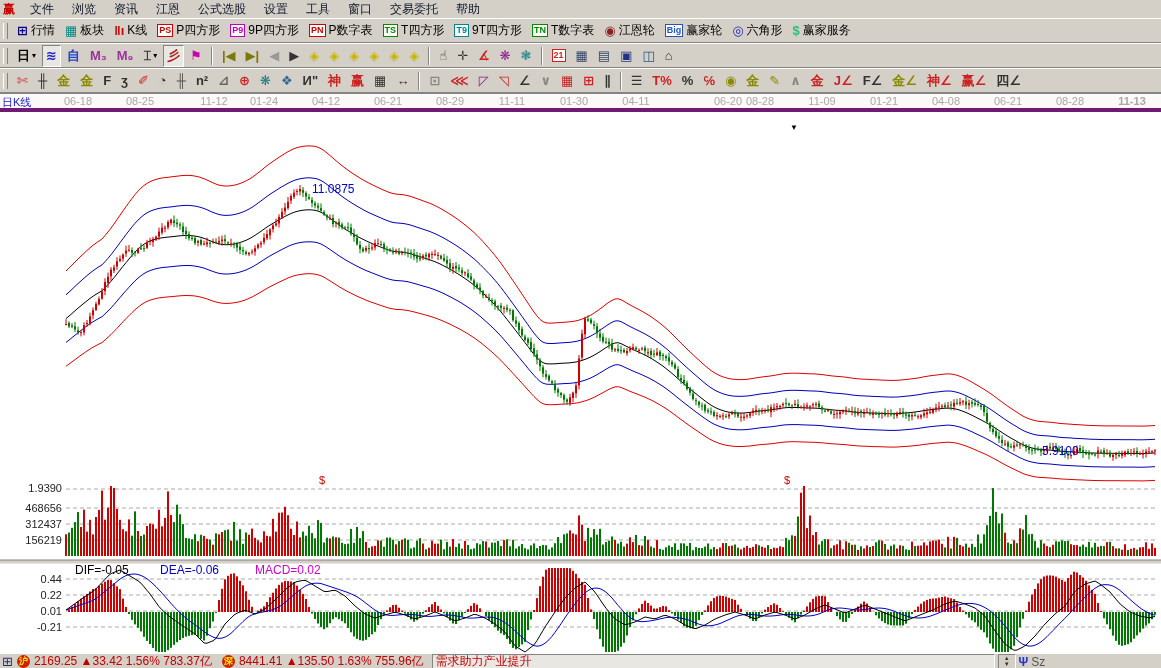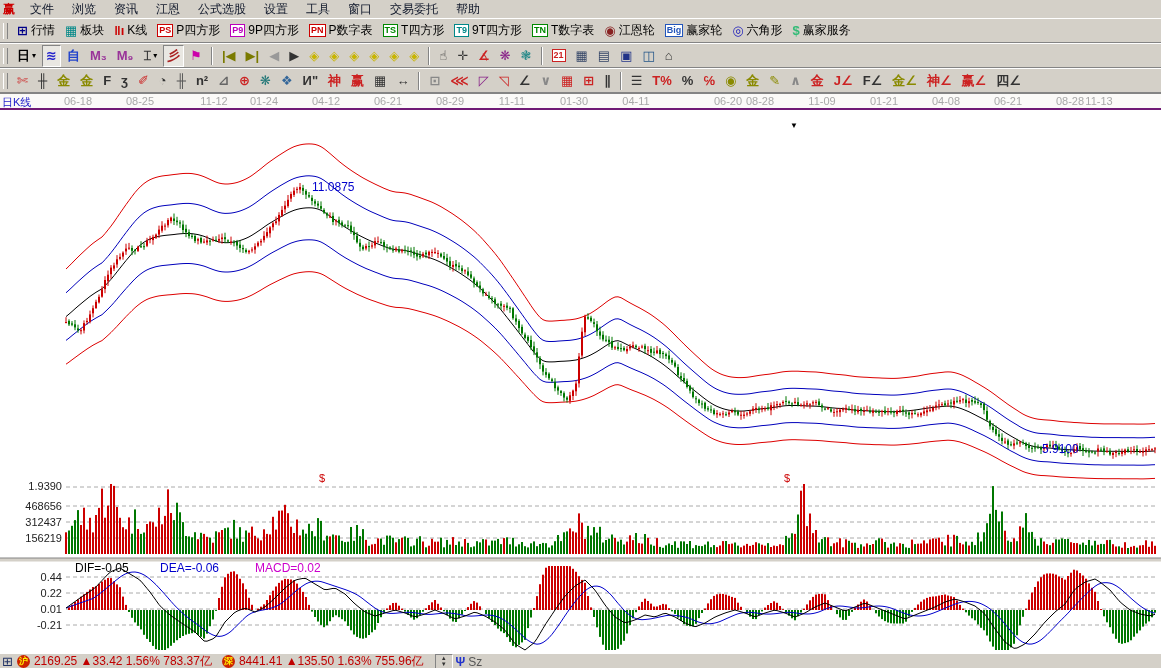--- a/index.html
+++ b/index.html
@@ -14,21 +14,21 @@
   .grip{width:3px;height:16px;border-left:1px solid #fff;border-right:1px solid #848484;margin:0 4px 0 1px;}
   .tbtn{display:inline-flex;align-items:center;height:20px;padding:0 3px;margin:0 1px;border:1px solid transparent;cursor:default;}
   .tbtn.pressed{border-color:#848484 #ffffff #ffffff #848484;background:#e9e7e2;}
   .glyph{font-size:13px;line-height:13px;font-weight:bold;}
   .glyph.badge{font-size:9px;font-weight:bold;border:1px solid;padding:0 1px;line-height:11px;background:#fff;}
   .tlabel{margin-left:3px;font-size:12px;color:#000;}
   .caret{font-size:8px;margin-left:2px;color:#000;}
   .tsep{width:1px;height:18px;background:#848484;border-right:1px solid #fff;margin:0 4px;}
   
   .chart-wrap{position:relative;background:#ffffff;height:559px;border-top:1px solid #848484;}
-  .date-row{position:relative;height:14px;background:#fbfaf8;border-bottom:2px solid #701a75;}
+  .date-row{position:relative;height:14px;background:#fbfaf8;border-bottom:4px solid #701a75;}
   .date-tick{position:absolute;top:1px;width:40px;text-align:center;color:#a8a8a8;font-size:11px;}
   .kline-period{position:absolute;left:2px;top:1px;color:#2222cc;font-size:11px;}
   .ind-row{position:absolute;left:0;top:16px;width:100%;height:16px;font-size:13px;}
   .ind-row span{position:absolute;white-space:nowrap;}
   .stock-label{position:absolute;right:6px;top:0;color:#0000cc;font-size:13px;}
   
   .statusbar{height:15px;border-top:1px solid #ffffff;display:flex;align-items:center;font-size:12px;position:relative;background:#d4d0c8;}
   .statusbar .red{color:#c00000;white-space:nowrap;margin-right:8px;}
   .mkt-badge{display:inline-block;width:13px;height:13px;border-radius:7px;background:#cc2200;color:#ffee00;font-size:9px;line-height:13px;text-align:center;margin:0 4px 0 2px;font-weight:bold;}
   .ticker-box{height:13px;border:1px solid;border-color:#848484 #ffffff #ffffff #848484;background:#e9e7e2;color:#c00000;padding:0 3px;line-height:13px;width:555px;overflow:hidden;white-space:nowrap;}
@@ -346,21 +346,21 @@
         <span class="date-tick" style="left: 492px;">11-11</span>
         <span class="date-tick" style="left: 554px;">01-30</span>
         <span class="date-tick" style="left: 616px;">04-11</span>
         <span class="date-tick" style="left: 708px;">06-20</span>
         <span class="date-tick" style="left: 740px;">08-28</span>
         <span class="date-tick" style="left: 802px;">11-09</span>
         <span class="date-tick" style="left: 864px;">01-21</span>
         <span class="date-tick" style="left: 926px;">04-08</span>
         <span class="date-tick" style="left: 988px;">06-21</span>
         <span class="date-tick" style="left: 1050px;">08-28</span>
-        <span class="date-tick" style="left: 1079px;">11-13</span>
+        <span class="date-tick" style="left: 1112px; font-weight: bold;">11-13</span>
       </div>
     <svg id="chart-svg" width="1161" height="544" style="display:block">
         <line x1="66" y1="377" x2="1156" y2="377" stroke="#aaaaaa" stroke-dasharray="4,3"></line>
         <text x="62" y="380" fill="#222" font-size="11" text-anchor="end" font-family="Liberation Sans, DejaVu Sans, sans-serif">1.9390</text>
         <line x1="66" y1="396" x2="1156" y2="396" stroke="#aaaaaa" stroke-dasharray="4,3"></line>
         <text x="62" y="400" fill="#222" font-size="11" text-anchor="end" font-family="Liberation Sans, DejaVu Sans, sans-serif">468656</text>
         <line x1="66" y1="412" x2="1156" y2="412" stroke="#aaaaaa" stroke-dasharray="4,3"></line>
         <text x="62" y="416" fill="#222" font-size="11" text-anchor="end" font-family="Liberation Sans, DejaVu Sans, sans-serif">312437</text>
         <line x1="66" y1="428" x2="1156" y2="428" stroke="#aaaaaa" stroke-dasharray="4,3"></line>
         <text x="62" y="432" fill="#222" font-size="11" text-anchor="end" font-family="Liberation Sans, DejaVu Sans, sans-serif">156219</text>
@@ -1842,20 +1842,21 @@
         <text x="790" y="18" fill="#000000" font-size="8" text-anchor="start" font-family="Liberation Sans, DejaVu Sans, sans-serif">▼</text>
       </svg>
   </div>
 
   <div class="statusbar">
     <span class="statusicon">⊞</span>
     <span class="mkt-badge">沪</span>
     <span class="red">2169.25 ▲33.42 1.56% 783.37亿</span>
     <span class="mkt-badge">深</span>
     <span class="red">8441.41 ▲135.50 1.63% 755.96亿</span>
+    <span class="ticker-box">需求助力产业提升</span>
     <span class="spinbox">
         <span>▲</span>
         <span>▼</span>
       </span>
     <span class="antenna">Ψ</span>
     <span class="corner">Sz</span>
   </div>
 
 </div>
 

